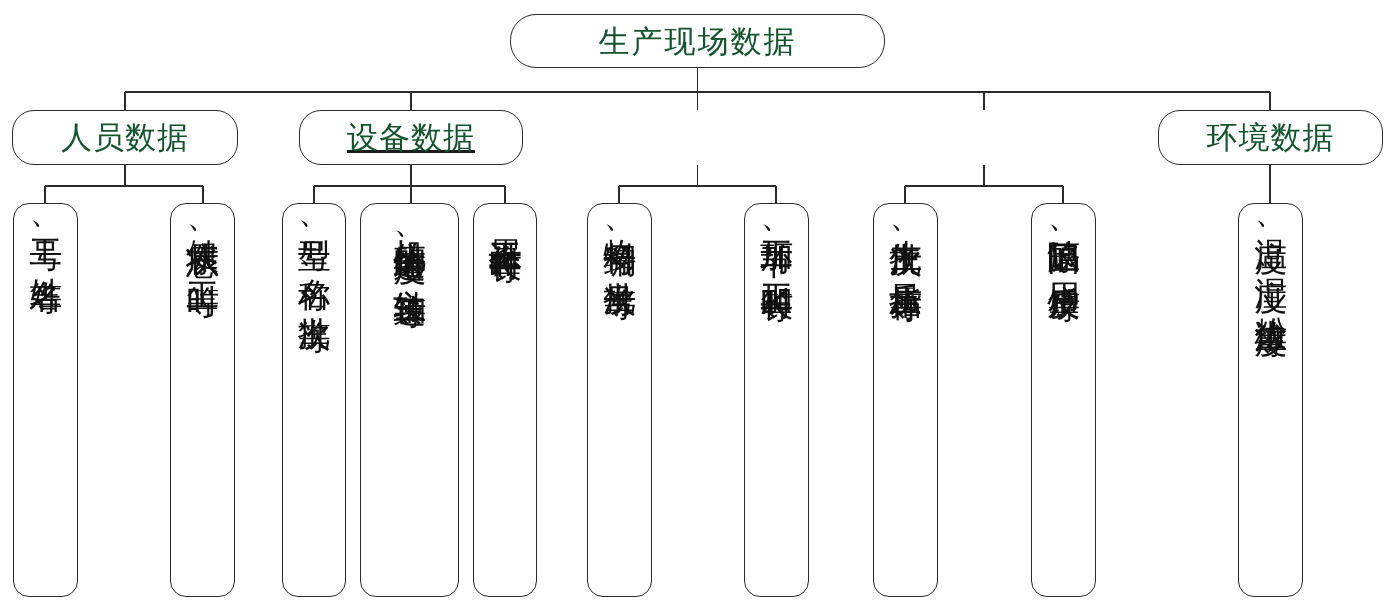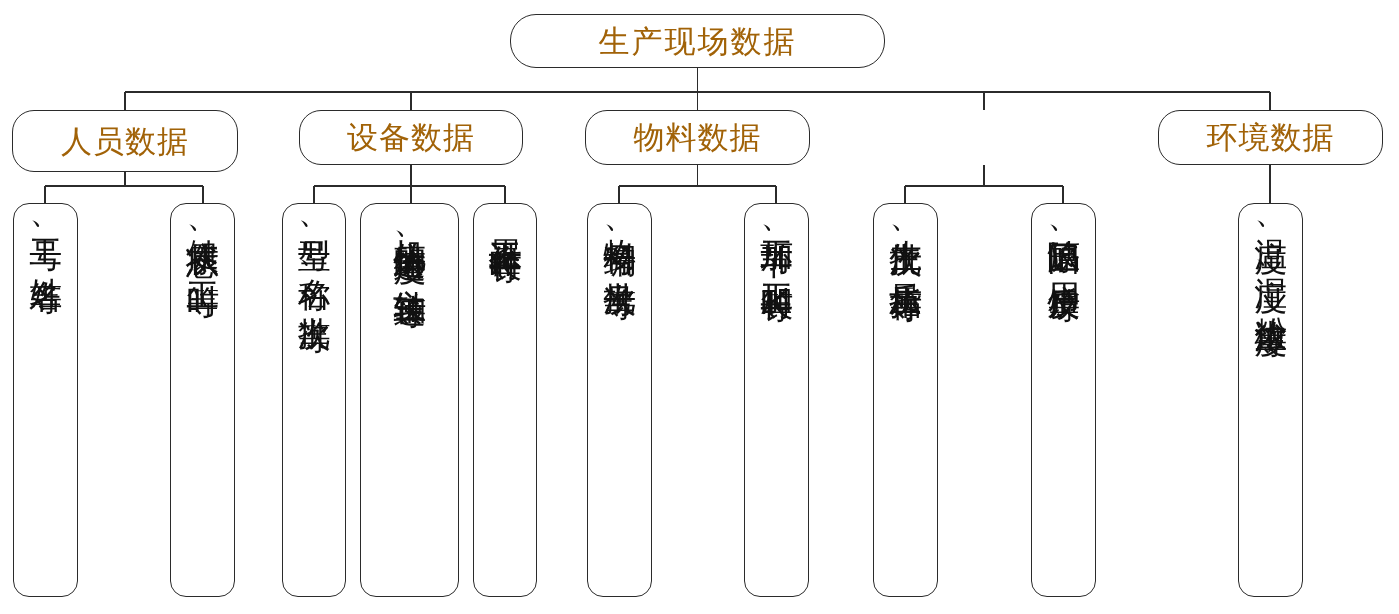--- a/index.html
+++ b/index.html
@@ -37,21 +37,21 @@
   }
   .node.round-lg{ border-radius:26px; }
   .node.round-md{ border-radius:22px; }
   .node.round-sm{ border-radius:16px; }
 
   .label-h{
     font-size:31px;
     line-height:1;
     letter-spacing:1px;
     white-space:nowrap;
-    color:#a16207;
+    color:#14532d;
   }
   .label-root{
     font-size:31px;
     letter-spacing:2px;
   }
 
   
   .vwrap{
     width:100%;
     height:100%;
@@ -114,31 +114,28 @@
     <line x1="905" y1="186" x2="905" y2="203"></line>
     <line x1="1063" y1="186" x2="1063" y2="203"></line>
 
     <line x1="1270" y1="165" x2="1270" y2="203"></line>
   </svg>
 
   <div class="node round-lg" style="left:510px; top:14px; width:375px; height:54px;">
     <span class="label-h label-root">生产现场数据</span>
   </div>
 
-  <div class="node round-md" style="left:12px; top:110px; width:226px; height:62px;">
+  <div class="node round-md" style="left:12px; top:110px; width:226px; height:55px;">
     <span class="label-h">人员数据</span>
   </div>
 
-  <div class="node round-md" style="left:299px; top:110px; width:224px; height:55px;">
+  <div class="node round-md" style="left:299px; top:110px; width:224px; height:55px;text-decoration:underline;">
     <span class="label-h">设备数据</span>
   </div>
 
-  <div class="node round-md" style="left:585px; top:110px; width:225px; height:55px;">
-    <span class="label-h">物料数据</span>
-  </div>
 
 
   <div class="node round-md" style="left:1158px; top:110px; width:225px; height:55px;text-align:center;">
     <span class="label-h">环境数据</span>
   </div>
 
   <div class="node round-sm" style="left:13px; top:203px; width:65px; height:394px;">
     <div class="vwrap">
       <span class="vtext">工号、姓名等</span>
     </div>

